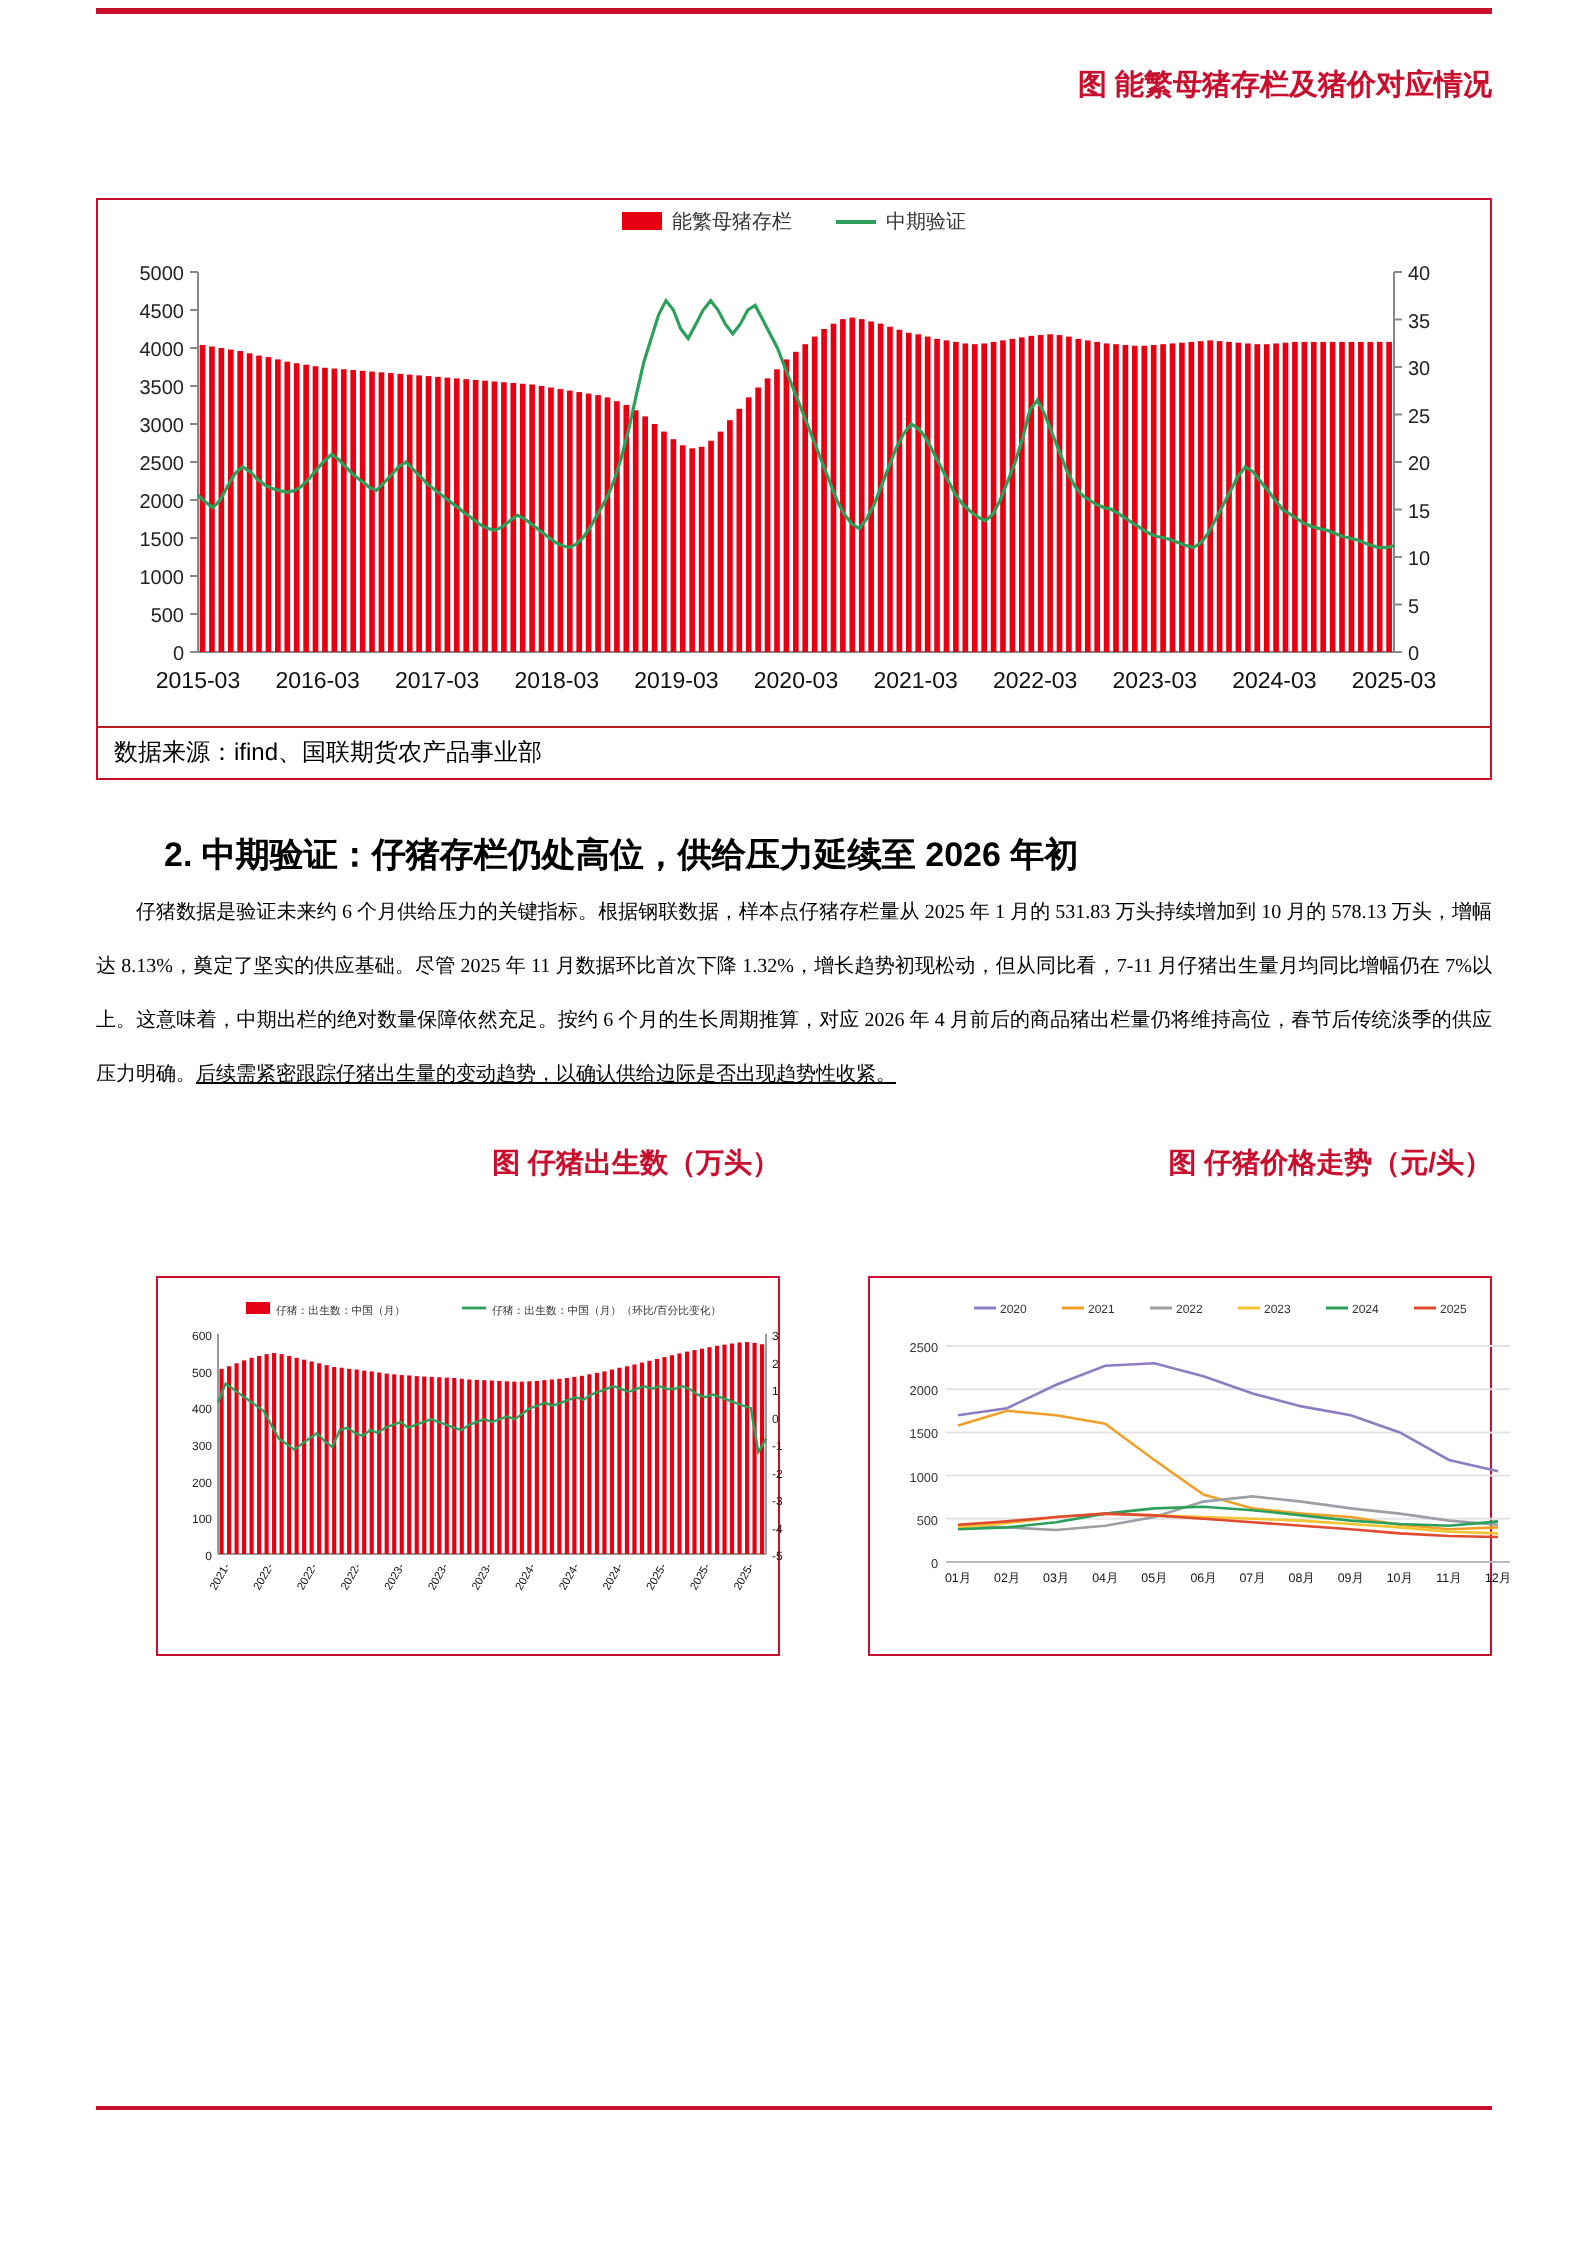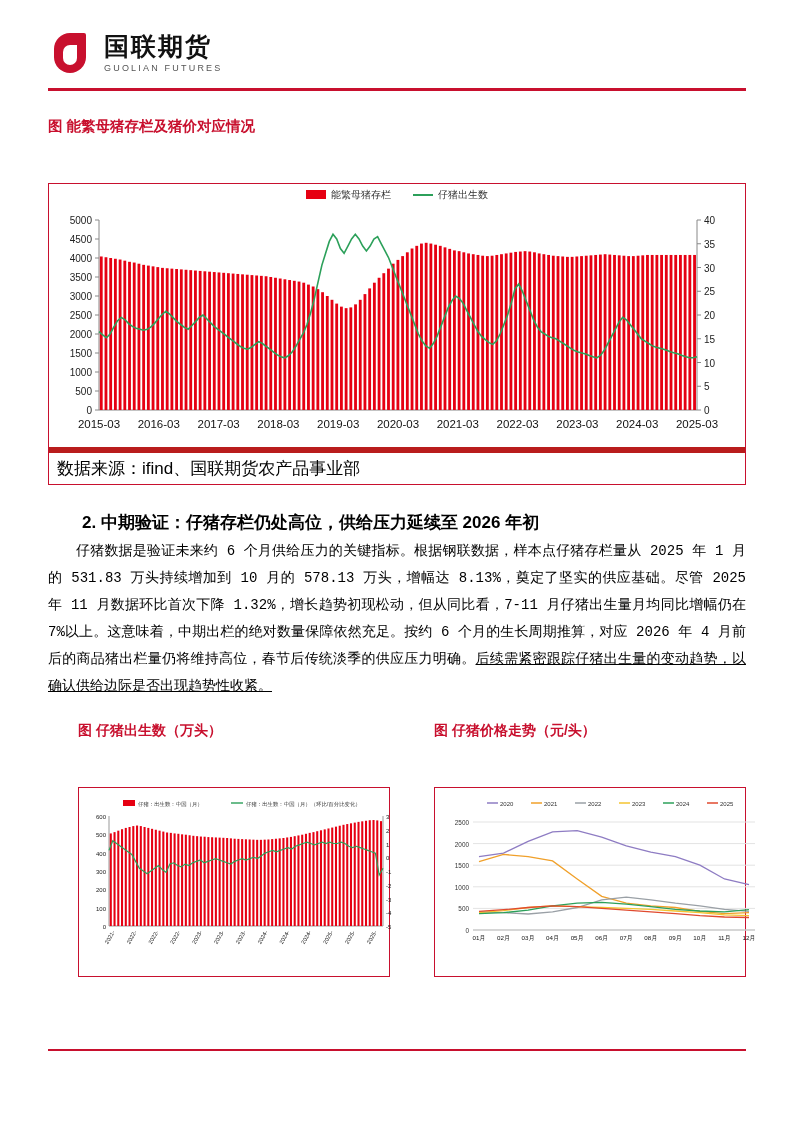--- a/index.html
+++ b/index.html
@@ -24,41 +24,41 @@
     content:"";position:absolute;left:9px;top:12px;width:14px;height:20px;
     background:#fff;border-radius:8px 0 8px 8px;
   }
   .logo-text{margin-left:10px;line-height:1;}
   .logo-cn{font-family:"Liberation Sans",sans-serif;font-weight:bold;font-size:25px;letter-spacing:2px;color:#111;}
   .logo-en{font-family:"Liberation Sans",sans-serif;font-size:9px;letter-spacing:2.2px;color:#555;margin-top:5px;}
   .header-rule{height:2.5px;background:#c8102e;margin-top:4px;}
 
   
   .fig-title{
-    text-align:left;color:#c8102e;font-weight:bold;font-size:14.5px;
+    text-align:right;color:#c8102e;font-weight:bold;font-size:14.5px;
     font-family:"Liberation Sans",sans-serif;
     margin:26px 0 6px 0;
   }
   .fig-box{border:1px solid #c8102e;border-top:none;}
   .fig-box.top{border-top:1px solid #c8102e;margin-top:47px;}
   .chart-area{background:#fff;padding:6px 4px 2px 4px;}
   .legend{display:flex;justify-content:center;gap:22px;align-items:center;font-size:10px;color:#333;margin:4px 0 2px 0;font-family:"Liberation Sans",sans-serif;}
   .legend-item{display:flex;align-items:center;gap:5px;}
   .swatch{width:20px;height:9px;display:inline-block;}
   .swatch.line{height:2px;}
-  .src-bar{border-top:6px solid #b91c1c;padding:4px 8px;font-size:17px;font-family:"Liberation Sans",sans-serif;color:#000;}
+  .src-bar{border-top:1px solid #b91c1c;padding:4px 8px;font-size:12px;font-family:"Liberation Sans",sans-serif;color:#000;}
 
   
   .sec-head{
     margin:26px 0 4px 0;font-weight:bold;font-size:17px;
     font-family:"Liberation Sans",sans-serif;text-indent:2em;
   }
   p.body{
-    font-size:14px;line-height:27px;text-align:justify;margin:0;
-    text-indent:2em;font-family:Liberation Mono, monospace;
+    font-size:10px;line-height:27px;text-align:justify;margin:0;
+    text-indent:2em;font-family:Liberation Serif, serif;
   }
   .u{text-decoration:underline;}
 
   
   .dual{display:flex;gap:14px;margin-top:22px;}
   .dual .col{flex:1 1 0;min-width:0;padding-left:30px;}
   .dual .fig-title{margin:0 0 6px 0;font-size:14px;}
 
   
   .footer-rule{position:absolute;left:48px;right:48px;bottom:72px;height:2px;background:#c8102e;}
@@ -72,41 +72,32 @@
   .footer .left{z-index:2;}
 
   svg{display:block;}
   text{font-family:"Liberation Sans",sans-serif;}
 </style>
 </head>
 <body>
 
 <div class="page">
 
-  <div class="header">
-    <div class="logo-mark">
-        <div class="shape"></div>
-      </div>
-    <div class="logo-text">
-      <div class="logo-cn">国联期货</div>
-      <div class="logo-en">GUOLIAN FUTURES</div>
-    </div>
-  </div>
   <div class="header-rule"></div>
 
   <div class="fig-title">图  能繁母猪存栏及猪价对应情况</div>
   <div class="fig-box top">
     <div class="legend">
       <span class="legend-item">
         <span class="swatch" style="background:#e60012"></span>
         <span>能繁母猪存栏</span>
       </span>
       <span class="legend-item">
         <span class="swatch line" style="background:#2ca05a"></span>
-        <span>仔猪出生数</span>
+        <span>中期验证</span>
       </span>
     </div>
     <div class="chart-area">
       <svg id="chart1" width="688" height="235" viewBox="0 0 688 235">
           <line x1="46" y1="10" x2="46" y2="200" stroke="#888" stroke-width="1"></line>
           <line x1="644" y1="10" x2="644" y2="200" stroke="#888" stroke-width="1"></line>
           <line x1="46" y1="200" x2="644" y2="200" stroke="#888" stroke-width="1"></line>
           <line x1="42" y1="200" x2="46" y2="200" stroke="#888"></line>
           <text x="39" y="204" text-anchor="end" font-size="10" fill="#222">0</text>
           <line x1="42" y1="181" x2="46" y2="181" stroke="#888"></line>

